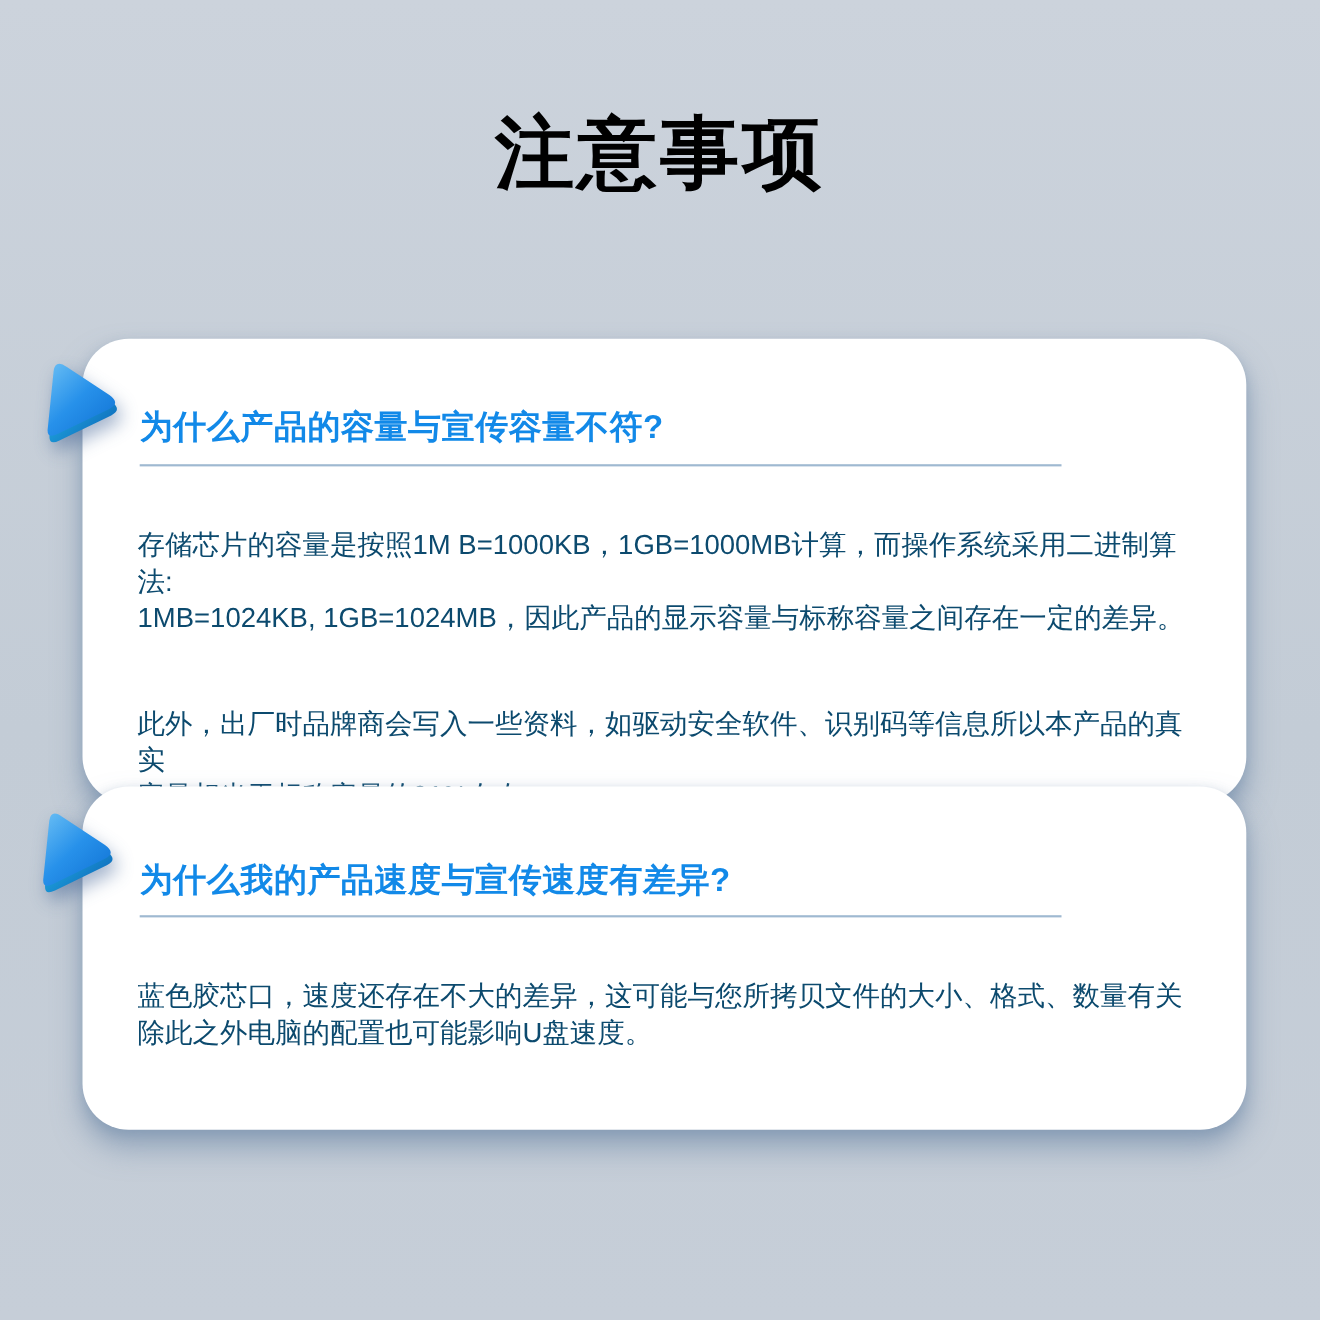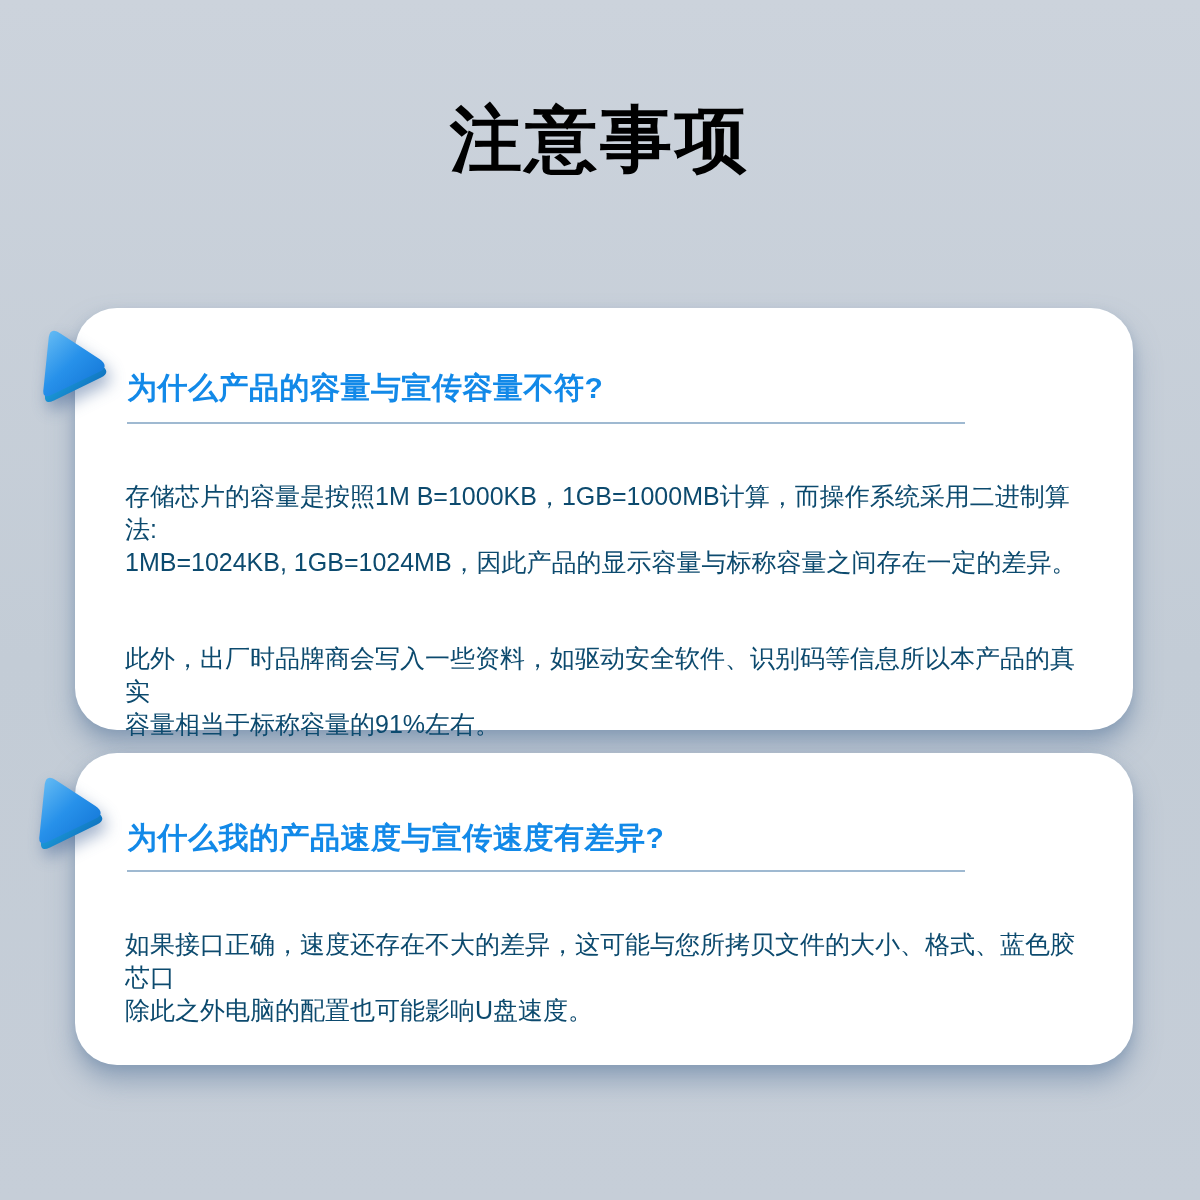--- a/index.html
+++ b/index.html
@@ -12,21 +12,21 @@
     position:absolute; top:92px; left:0; width:1200px; margin:0;
     text-align:center; font-size:72px; font-weight:900; color:#000;
     letter-spacing:3px;
   }
   .card {
     position:absolute; left:75px; width:1058px; background:#ffffff;
     border-radius:42px;
     box-shadow:0 16px 26px rgba(104,132,164,0.55), 0 4px 10px rgba(120,145,175,0.35);
   }
   .card-1 { top:308px; height:422px; }
-  .card-2 { top:753px; height:312px; }
+  .card-2 { top:715px; height:312px; }
   .tri-icon { position:absolute; width:84px; height:92px; }
   .card-1 .tri-icon { left:-44px; top:10px; }
   .card-2 .tri-icon { left:-48px; top:12px; }
   .tri-icon svg { width:100%; height:100%; filter:drop-shadow(4px 8px 8px rgba(30,70,130,0.40)); }
   .card h2 {
     position:absolute; left:52px; margin:0; font-size:30px; font-weight:700;
     color:#1289e8; letter-spacing:0.5px;
   }
   .card-1 h2 { top:60px; }
   .card-2 h2 { top:65px; }
@@ -86,16 +86,16 @@
 <section class="card card-2">
   <span class="tri-icon">
     <svg viewBox="0 0 100 106">
       <path fill="url(#g-rim)" transform="translate(2,7) rotate(4 50 53)" d="M33,18 L81,45 Q94,53 82,60 L28,91 Q16,98 17,85 L19,23 Q20,10 33,18 Z"></path>
       <path fill="url(#g-top)" transform="rotate(4 50 53)" d="M33,18 L81,45 Q94,53 82,60 L28,91 Q16,98 17,85 L19,23 Q20,10 33,18 Z"></path>
     </svg>
   </span>
   <h2>为什么我的产品速度与宣传速度有差异?</h2>
   <div class="divider"></div>
   <div class="body-text">
-    <p>如果接口正确，速度还存在不大的差异，这可能与您所拷贝文件的大小、格式、蓝色胶芯口
+    <p>蓝色胶芯口，速度还存在不大的差异，这可能与您所拷贝文件的大小、格式、数量有关
 除此之外电脑的配置也可能影响U盘速度。</p>
   </div>
 </section>
 
 </body></html>

